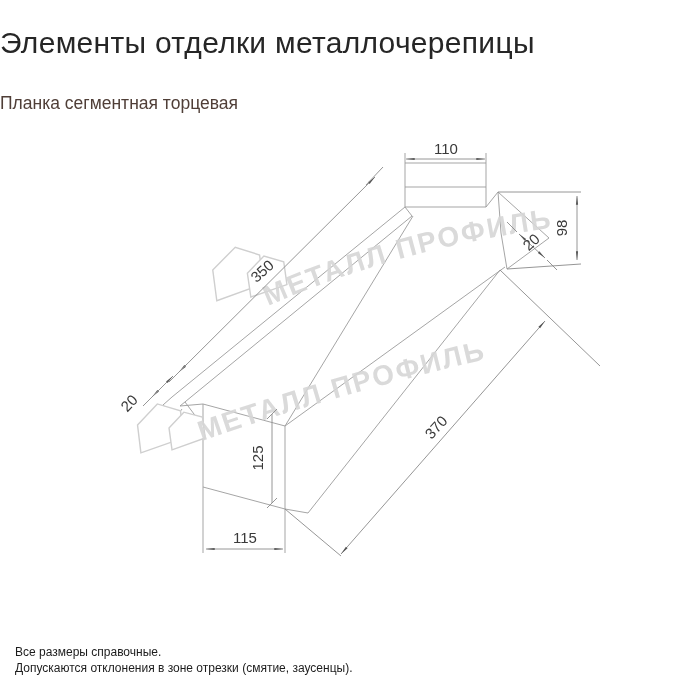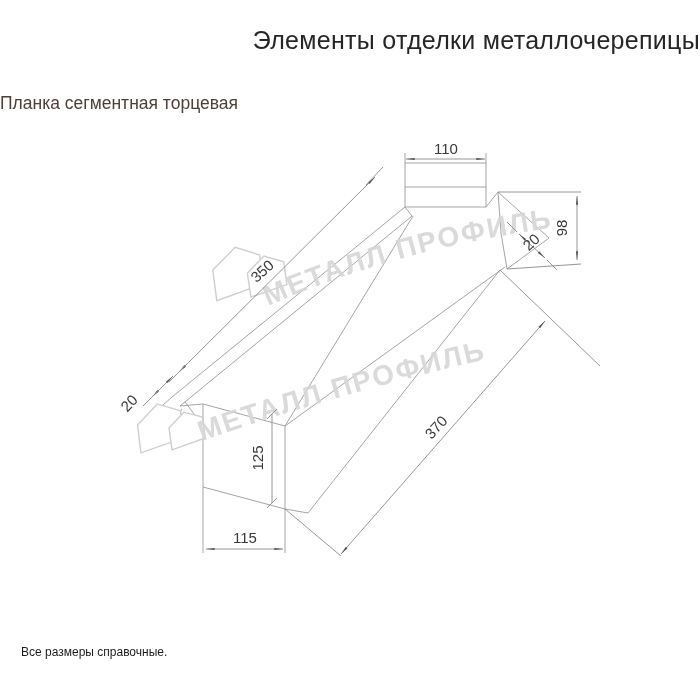--- a/index.html
+++ b/index.html
@@ -1,22 +1,22 @@
 <!DOCTYPE html>
 <html style="--subtitle-color: #4f3e37; --line-color: #9b9b9b; --dim-text-color: #3a3a3a; --watermark-color: #d6d6d6;"><head>
 <meta charset="utf-8">
 <style>
   html,body{margin:0;padding:0;background:#ffffff;}
   .page{position:relative;width:700px;height:700px;background:#fff;overflow:hidden;
         font-family:"Liberation Sans", sans-serif;}
-  .title{position:absolute;top:26px;left:0;width:100%;text-align:right;
-         font-size:25px;color:#262626;letter-spacing:.3px;}
+  .title{position:absolute;top:26px;left:0;width:100%;text-align:left;
+         font-size:30px;color:#262626;letter-spacing:.3px;}
   .subtitle{position:absolute;top:92px;left:0;width:100%;
             font-size:17.5px;line-height:22px;color:var(--subtitle-color,#4f3e37);}
-  .footer{position:absolute;left:21px;top:644px;font-size:12px;line-height:16px;color:#1c1c1c;}
+  .footer{position:absolute;left:15px;top:644px;font-size:12px;line-height:16px;color:#1c1c1c;}
   svg.draw{position:absolute;left:0;top:0;}
   .ln{stroke:var(--line-color,#9b9b9b);stroke-width:.9;fill:none;}
   .dim{stroke:#8a8a8a;stroke-width:.9;fill:none;}
   .dimtxt{fill:var(--dim-text-color,#3a3a3a);font-size:15px;font-family:"Liberation Sans",sans-serif;}
   .wmtext{fill:var(--watermark-color,#d6d6d6);opacity:.9;font-weight:bold;font-size:28px;
           letter-spacing:2px;font-family:"Liberation Sans",sans-serif;}
   .wmlogo{stroke:#cfcfcf;stroke-width:1.4;fill:#ffffff;}
 </style>
 </head>
 <body>
@@ -116,15 +116,16 @@
 
     <g>
       <path class="dim" d="M285,509 L341,556 M500,270 L600,366"></path>
       <line class="dim" x1="341" y1="554" x2="545" y2="321" marker-start="url(#ar)" marker-end="url(#ar)"></line>
       <text class="dimtxt" x="437" y="432" text-anchor="middle" transform="rotate(-47 437 428)">370</text>
     </g>
   </svg>
 
   <div class="footer">
     <div>Все размеры справочные.</div>
+    <div>Допускаются отклонения в зоне отрезки (смятие, заусенцы).</div>
   </div>
 
 </div>
 
 </body></html>

